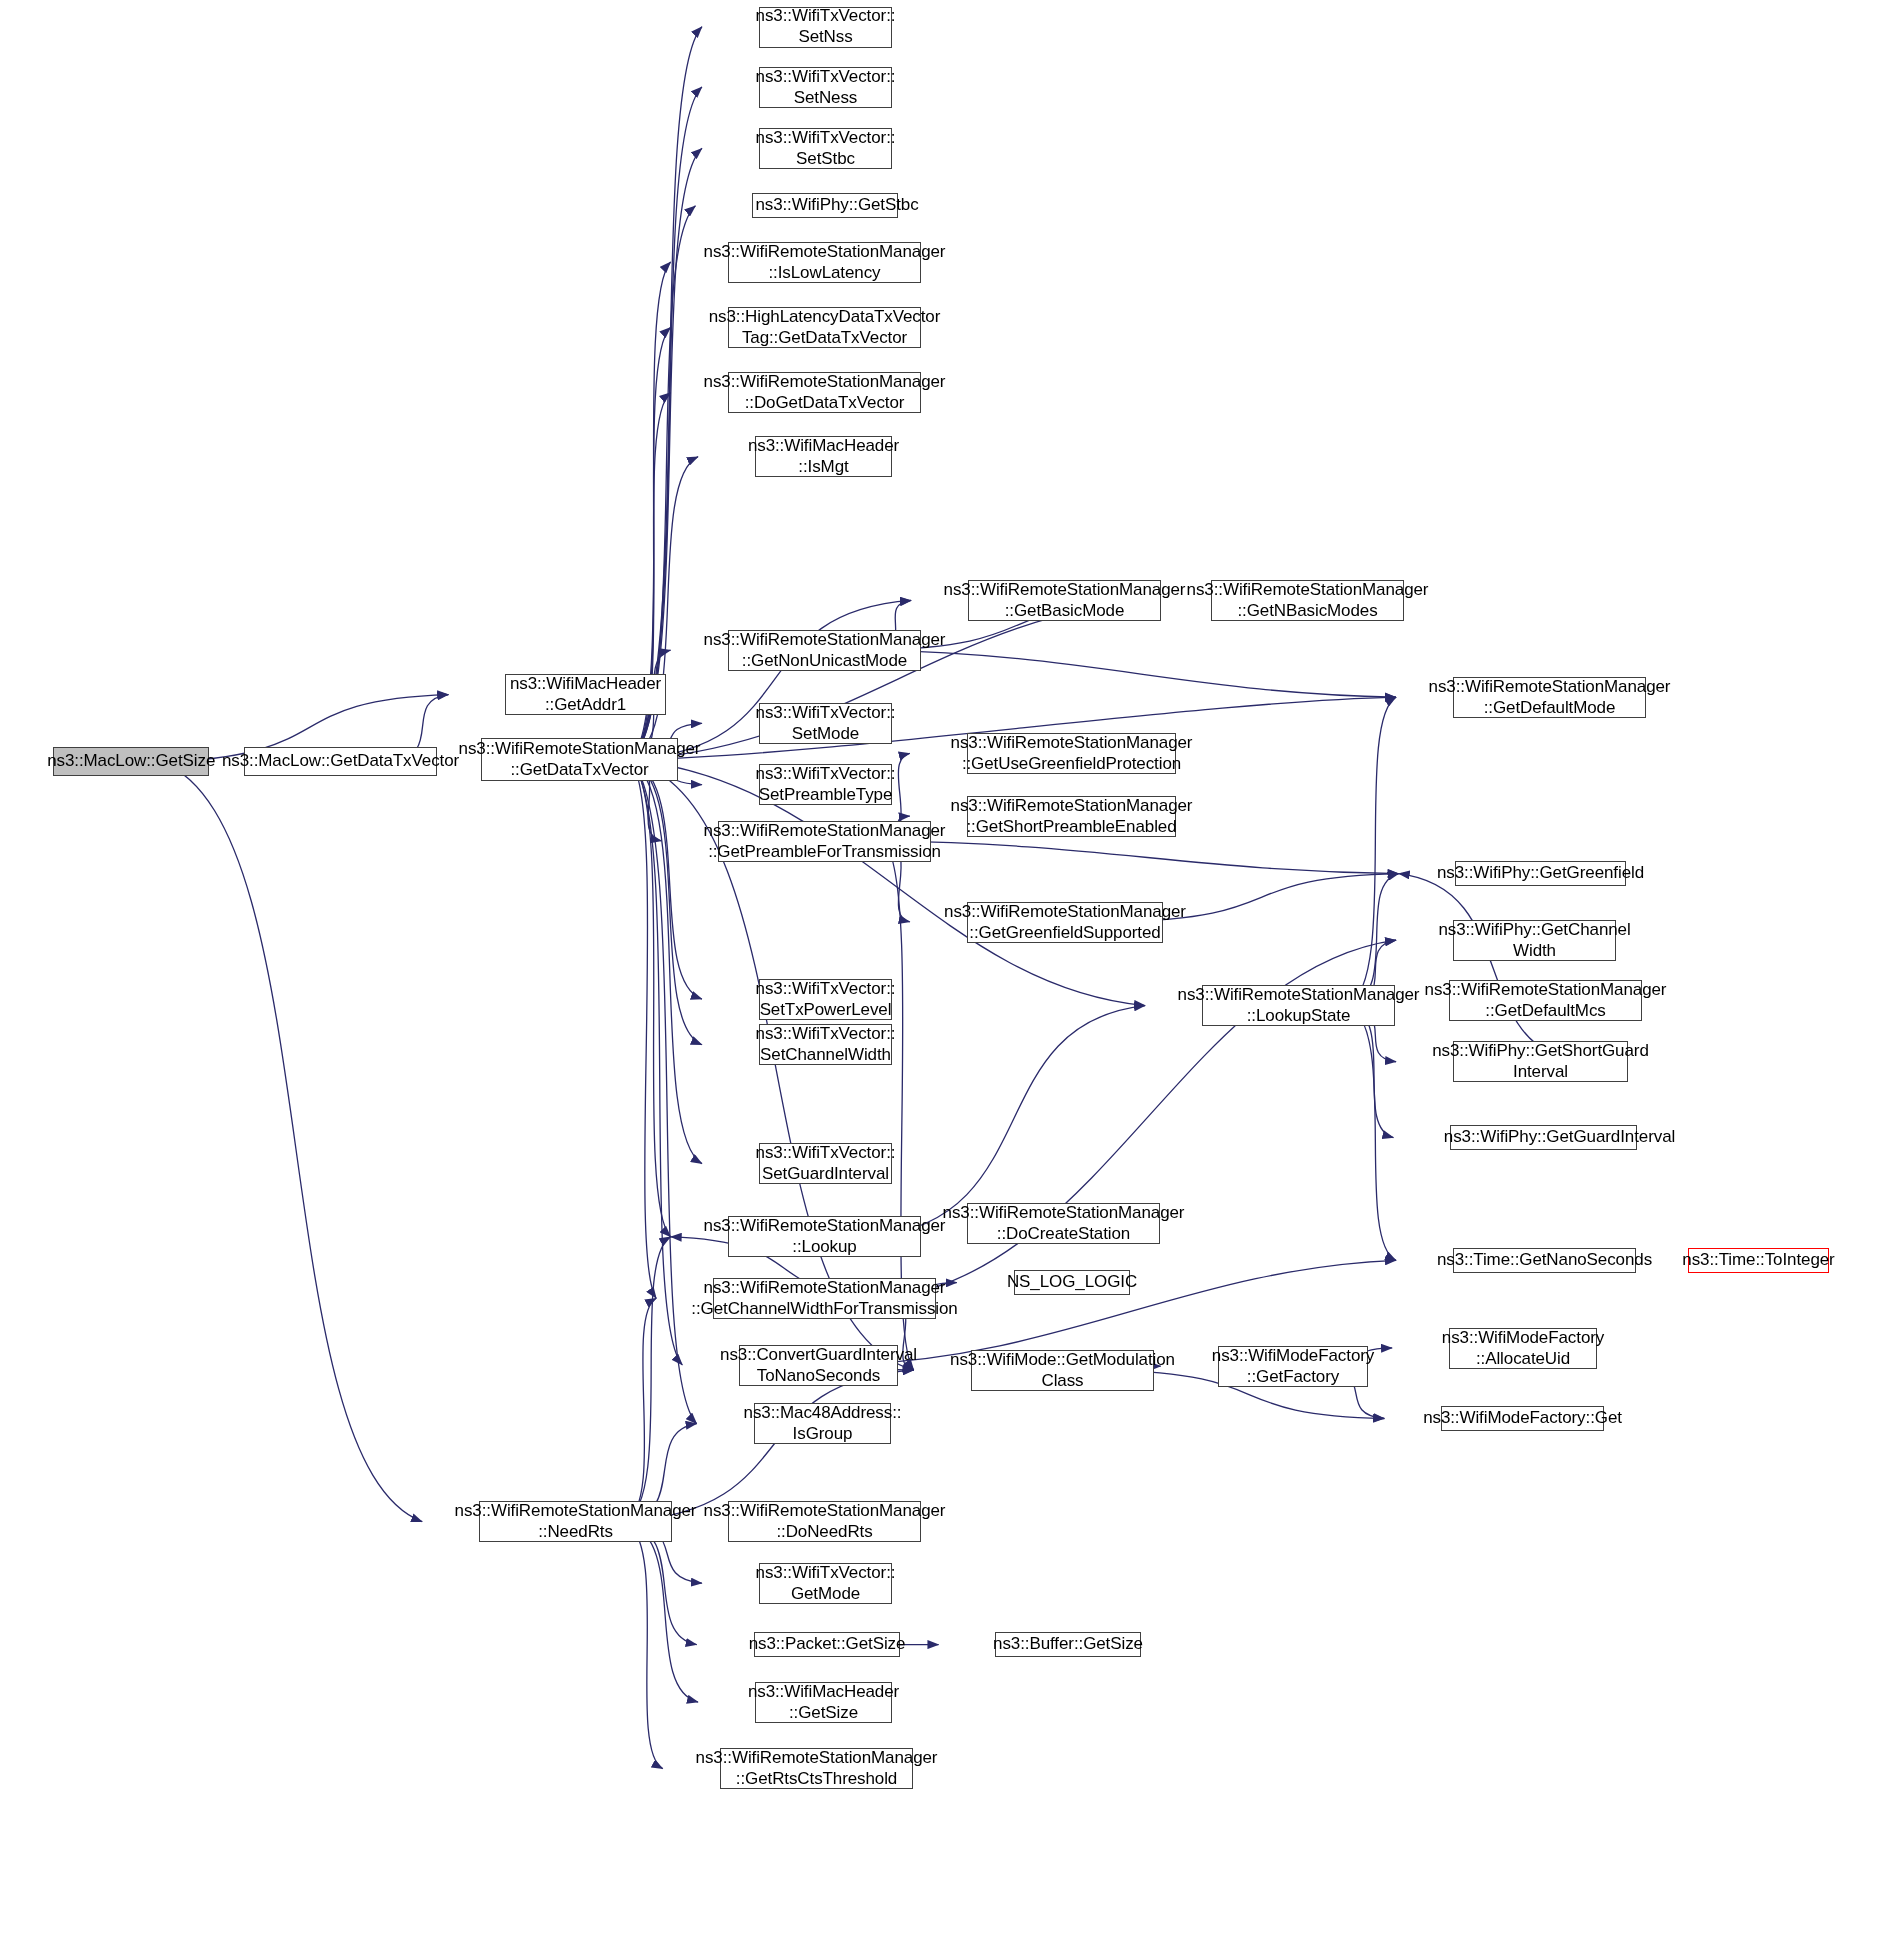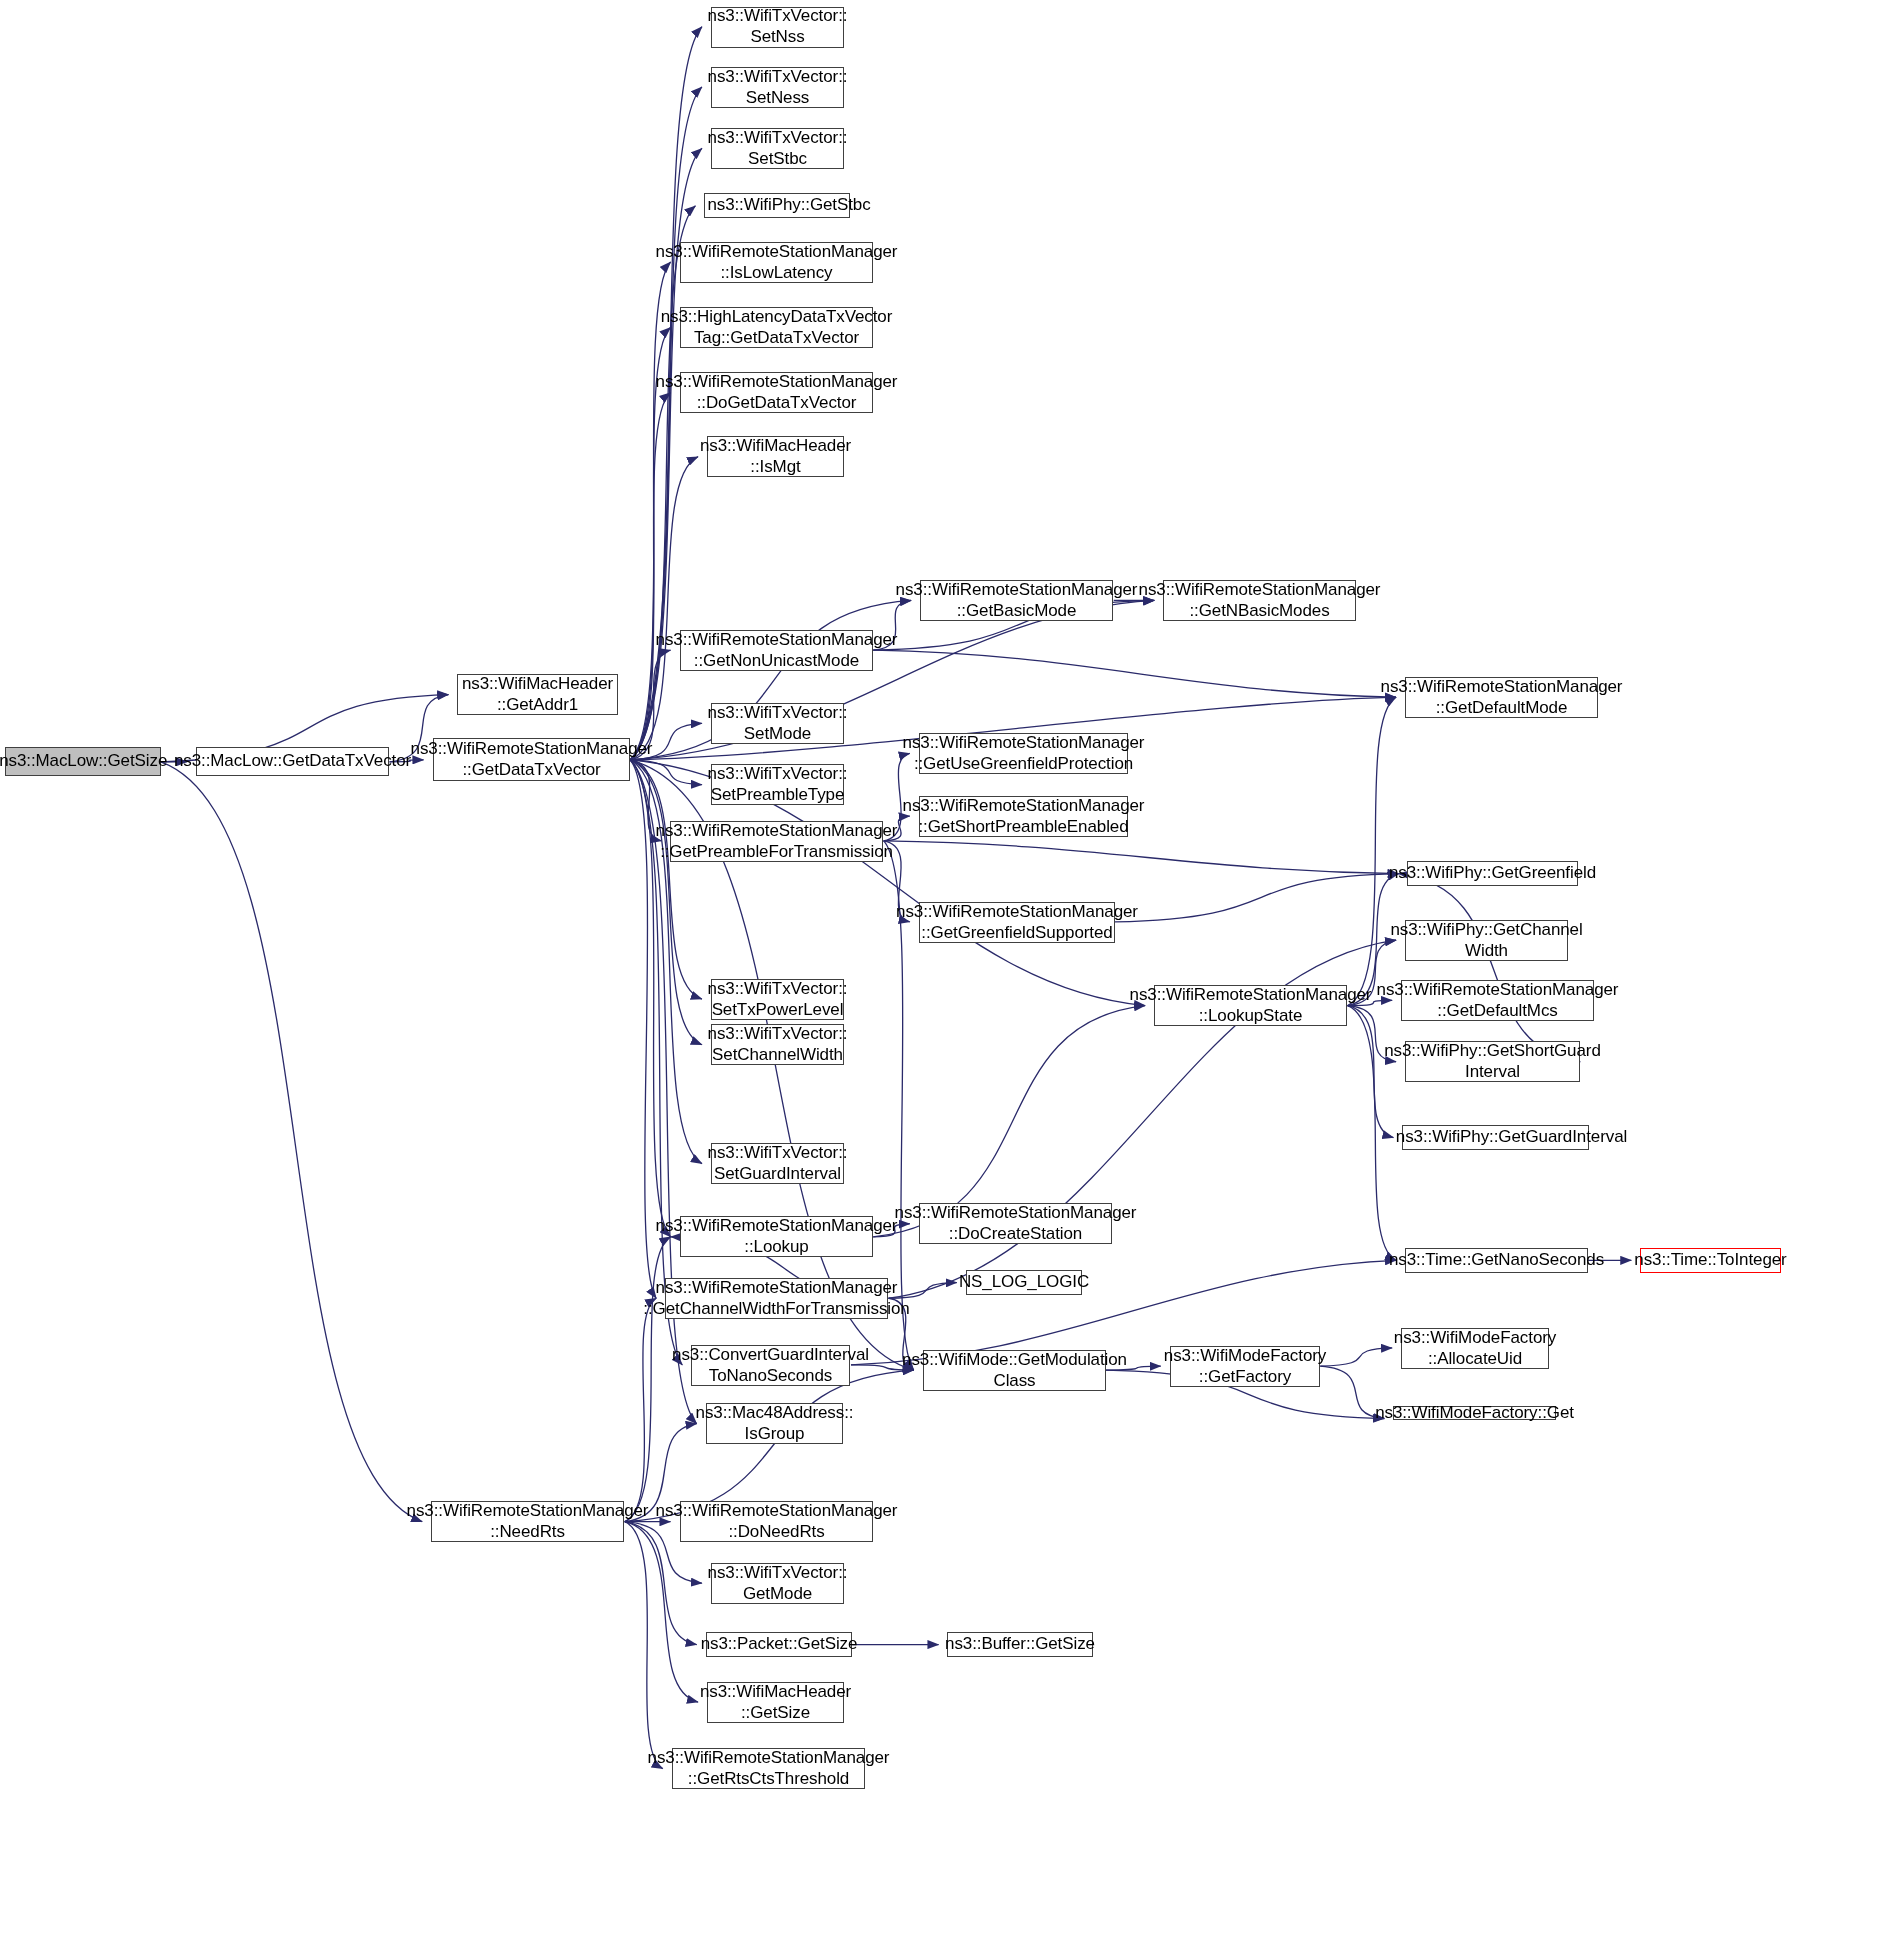--- a/index.html
+++ b/index.html
@@ -31,20 +31,21 @@
     color: #000000;
     font-size: 17px;
     line-height: 1.22;
     display: flex;
     align-items: center;
     justify-content: center;
     text-align: center;
     white-space: pre-line;
     letter-spacing: -0.1px;
     cursor: pointer;
+    margin-left: 48px;
   }
   .node.root {
     background: #bfbfbf;
     border-color: #404040;
   }
   .node.highlight {
     border-color: #ff0000;
     border-width: 1.6px;
   }
 </style>
@@ -199,21 +200,21 @@
       <div class="node" style="left: 1405px; top: 1248px; width: 183px; height: 25px;">ns3::Time::GetNanoSeconds</div>
       <div class="node highlight" style="left: 1640px; top: 1248px; width: 141px; height: 25px;">ns3::Time::ToInteger</div>
       <div class="node" style="left: 691px; top: 1345px; width: 159px; height: 41px;">ns3::ConvertGuardInterval
 ToNanoSeconds</div>
       <div class="node" style="left: 923px; top: 1350px; width: 183px; height: 41px;">ns3::WifiMode::GetModulation
 Class</div>
       <div class="node" style="left: 1170px; top: 1346px; width: 150px; height: 41px;">ns3::WifiModeFactory
 ::GetFactory</div>
       <div class="node" style="left: 1401px; top: 1328px; width: 148px; height: 41px;">ns3::WifiModeFactory
 ::AllocateUid</div>
-      <div class="node" style="left: 1393px; top: 1406px; width: 163px; height: 14px;">ns3::WifiModeFactory::Get</div>
+      <div class="node" style="left: 1393px; top: 1406px; width: 163px; height: 25px;">ns3::WifiModeFactory::Get</div>
       <div class="node" style="left: 706px; top: 1403px; width: 137px; height: 41px;">ns3::Mac48Address::
 IsGroup</div>
       <div class="node" style="left: 431px; top: 1501px; width: 193px; height: 41px;">ns3::WifiRemoteStationManager
 ::NeedRts</div>
       <div class="node" style="left: 680px; top: 1501px; width: 193px; height: 41px;">ns3::WifiRemoteStationManager
 ::DoNeedRts</div>
       <div class="node" style="left: 711px; top: 1563px; width: 133px; height: 41px;">ns3::WifiTxVector::
 GetMode</div>
       <div class="node" style="left: 706px; top: 1632px; width: 146px; height: 25px;">ns3::Packet::GetSize</div>
       <div class="node" style="left: 947px; top: 1632px; width: 146px; height: 25px;">ns3::Buffer::GetSize</div>

